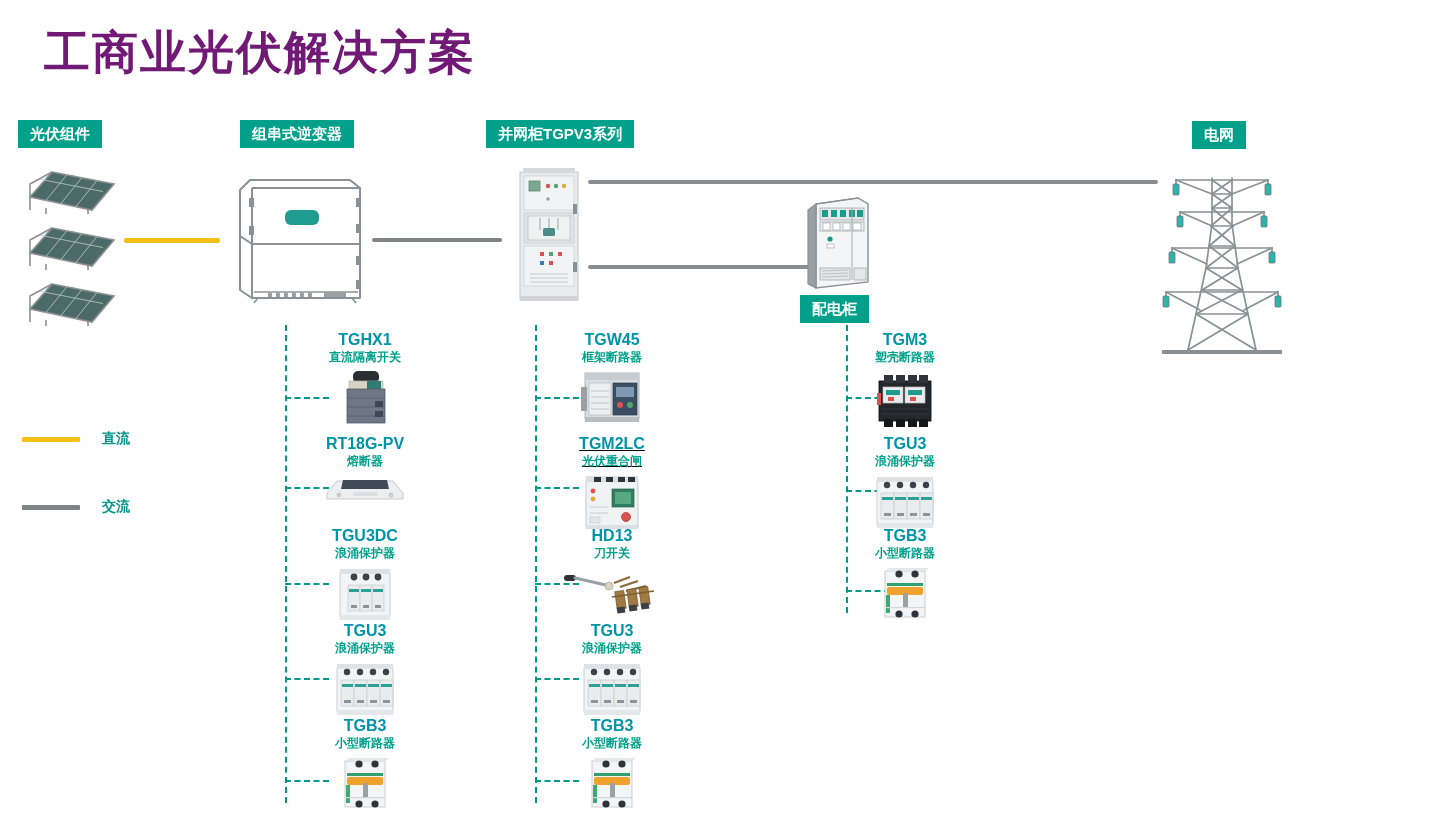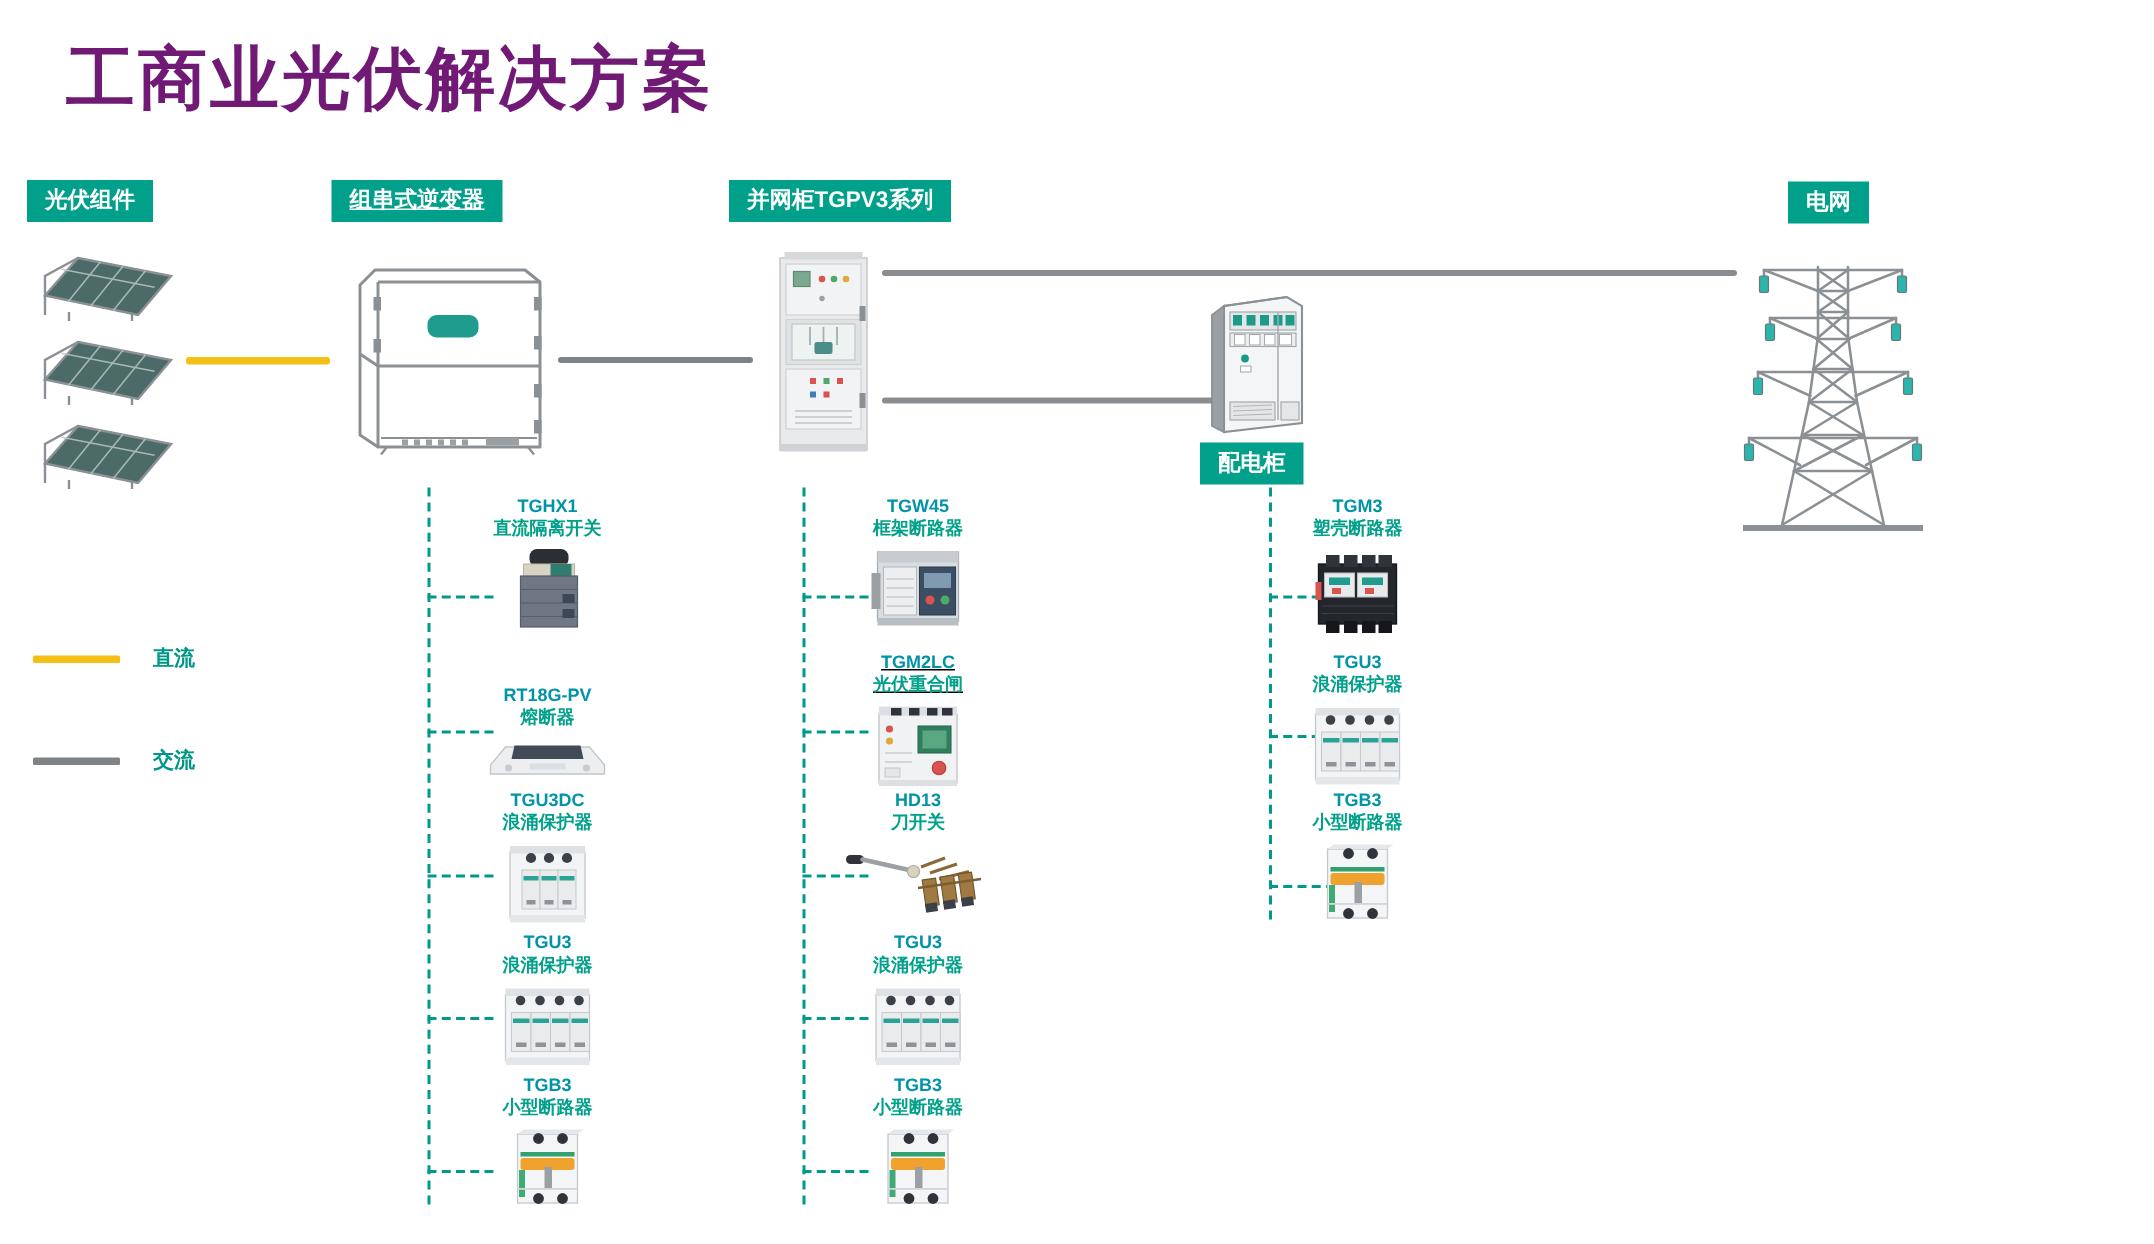--- a/index.html
+++ b/index.html
@@ -44,38 +44,38 @@
   .spine {
     position: absolute; top: 0; left: 0; width: 0;
     border-left: 2px dashed #00998a;
   }
   .twig {
     position: absolute; height: 0; left: 0;
     border-top: 2px dashed #00998a;
   }
   .product { position: absolute; text-align: center; width: 160px; }
   .product .code {
-    font-size: 12px; font-weight: bold; color: #0094a8;
+    font-size: 16px; font-weight: bold; color: #0094a8;
     line-height: 1.25; white-space: nowrap;
   }
   .product .cname {
     font-size: 12px; font-weight: bold; color: #00a08a;
     line-height: 1.25; white-space: nowrap;
   }
   .product .pic { margin: 2px auto 0 auto; display: block; }
 </style>
 </head>
 <body>
 
 <div id="stage">
 
   <div class="page-title">工商业光伏解决方案</div>
 
   <div class="badge" style="left:18px;  top:120px;">光伏组件</div>
-  <div class="badge" style="left:221px; top:120px;text-decoration:underline;">组串式逆变器</div>
+  <div class="badge" style="left:240px; top:120px;">组串式逆变器</div>
   <div class="badge" style="left:486px; top:120px;">并网柜TGPV3系列</div>
   <div class="badge" style="left:800px; top:295px;">配电柜</div>
   <div class="badge" style="left:1192px;top:121px;">电网</div>
 
   <div class="legend-row" style="left:22px; top:430px;">
     <span class="legend-swatch" style="background:#f5c016;"></span>
     <span class="legend-label">直流</span>
   </div>
   <div class="legend-row" style="left:22px; top:498px;">
     <span class="legend-swatch" style="background:#808386;"></span>
@@ -329,21 +329,21 @@
       <g stroke="#565d69" stroke-width="0.8">
           <path d="M16 31 L54 31"></path>
           <path d="M16 40 L54 40"></path>
           <path d="M16 49 L54 49"></path>
         </g>
       <rect x="44" y="34" width="8" height="6" fill="#3e4756"></rect>
       <rect x="44" y="44" width="8" height="6" fill="#3e4756"></rect>
     </svg>
   </div>
 
-  <div class="product" style="left:285px; top:456px;">
+  <div class="product" style="left:285px; top:434px;">
     <div class="code">RT18G-PV</div>
     <div class="cname">熔断器</div>
     <svg class="pic" width="84" height="34" viewBox="0 0 84 34">
       <path d="M4 22 L14 10 L70 10 L80 22 L80 28 L4 28 Z" fill="#eceef0" stroke="#c2c6ca" stroke-width="0.9"></path>
       <path d="M20 9 L64 9 L66 18 L18 18 Z" fill="#434a57"></path>
       <circle cx="16" cy="24" r="2.4" fill="#c9ccd0"></circle>
       <circle cx="68" cy="24" r="2.4" fill="#c9ccd0"></circle>
       <rect x="30" y="21" width="24" height="4" fill="#dcdfe2"></rect>
     </svg>
   </div>

